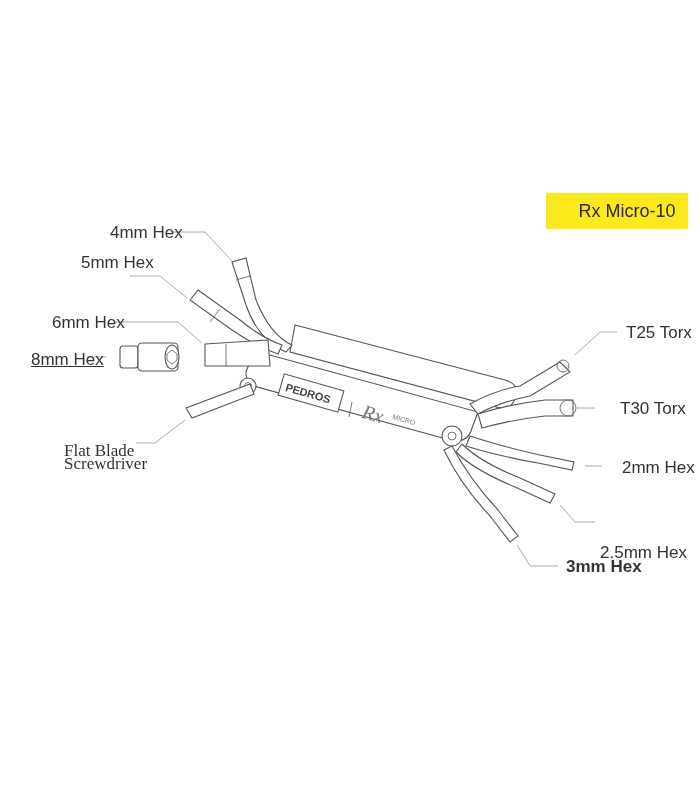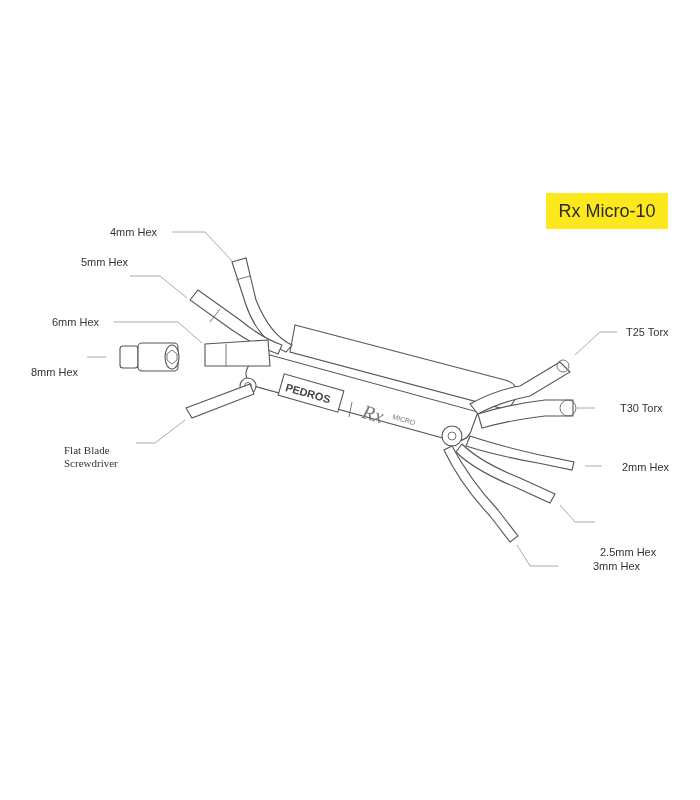--- a/index.html
+++ b/index.html
@@ -1,18 +1,18 @@
 <!DOCTYPE html>
 <html><head>
 <meta charset="utf-8">
 <style>
   html, body { margin:0; padding:0; background:#ffffff; }
   body { width:700px; height:800px; position:relative; overflow:hidden; font-family:"Liberation Sans", sans-serif; }
-  .badge { position:absolute; left:546px; top:193px; width:122px; height:36px; background:#fce81c; display:flex; align-items:center; justify-content:center; font-size:18px; color:#2b2b2b; }
-  .label { position:absolute; font-size:11px; color:#333; line-height:13px; white-space:nowrap; }
+  .badge { position:absolute; left:546px; top:193px; width:122px; height:36px; background:#fce81c; display:flex; align-items:center; justify-content:center; font-size:18px; color:#2b2b2b;padding-left:20px; }
+  .label { position:absolute; font-size:17px; color:#333; line-height:13px; white-space:nowrap; }
   svg.diagram { position:absolute; left:0; top:0; }
   .leader { stroke:#aaa; stroke-width:1; fill:none; }
   .tool { stroke:#555; stroke-width:1.1; fill:#fff; }
   .tool2 { stroke:#666; stroke-width:0.9; fill:none; }
 </style>
 </head>
 <body>
 
 <div class="badge">Rx Micro-10</div>
 
@@ -81,23 +81,23 @@
     <path class="tool" d="M462,444 Q480,462 520,478 L555,494 L550,503 L515,487 Q474,470 456,452 Z"></path>
   </g>
   <g>
     <path class="tool" d="M452,446 Q470,480 498,510 L518,536 L510,542 L490,516 Q460,484 444,450 Z"></path>
   </g>
 </svg>
 
 <div class="label" style="left:110px; top:226px;">4mm Hex</div>
 <div class="label" style="left:70px; top:256px;margin-left:11px;">5mm Hex</div>
 <div class="label" style="left:52px; top:316px;">6mm Hex</div>
-<div class="label" style="left:31px; top:366px;">8mm Hex</div>
+<div class="label" style="left:31px; top:353px;text-decoration:underline;">8mm Hex</div>
 <div class="label" style="left:64px; top:444px;font-family:Liberation Serif, serif;">
   <div>Flat Blade</div>
   <div>Screwdriver</div>
 </div>
 
 <div class="label" style="left:626px; top:326px;">T25 Torx</div>
 <div class="label" style="left:620px; top:402px;text-align:right;">T30 Torx</div>
 <div class="label" style="left:622px; top:461px;">2mm Hex</div>
 <div class="label" style="left:600px; top:546px;">2.5mm Hex</div>
-<div class="label" style="left:593px; top:560px;">3mm Hex</div>
+<div class="label" style="left:566px; top:560px;font-weight:bold;">3mm Hex</div>
 
 </body></html>

